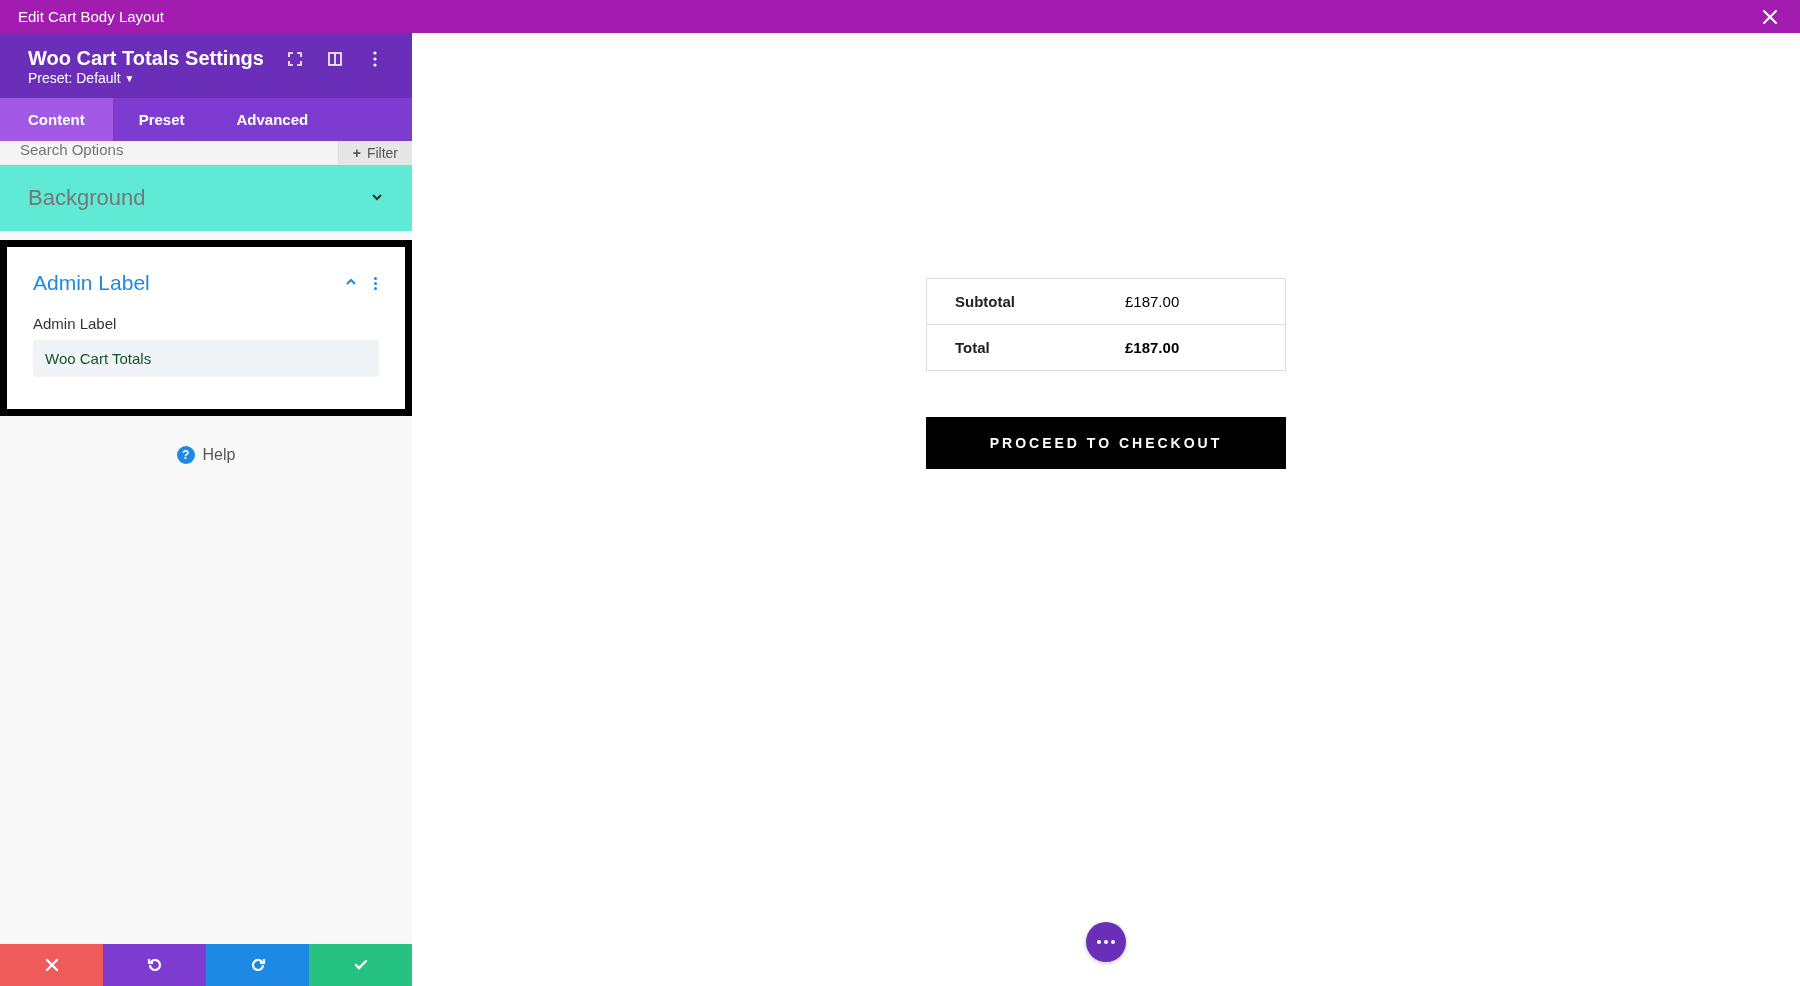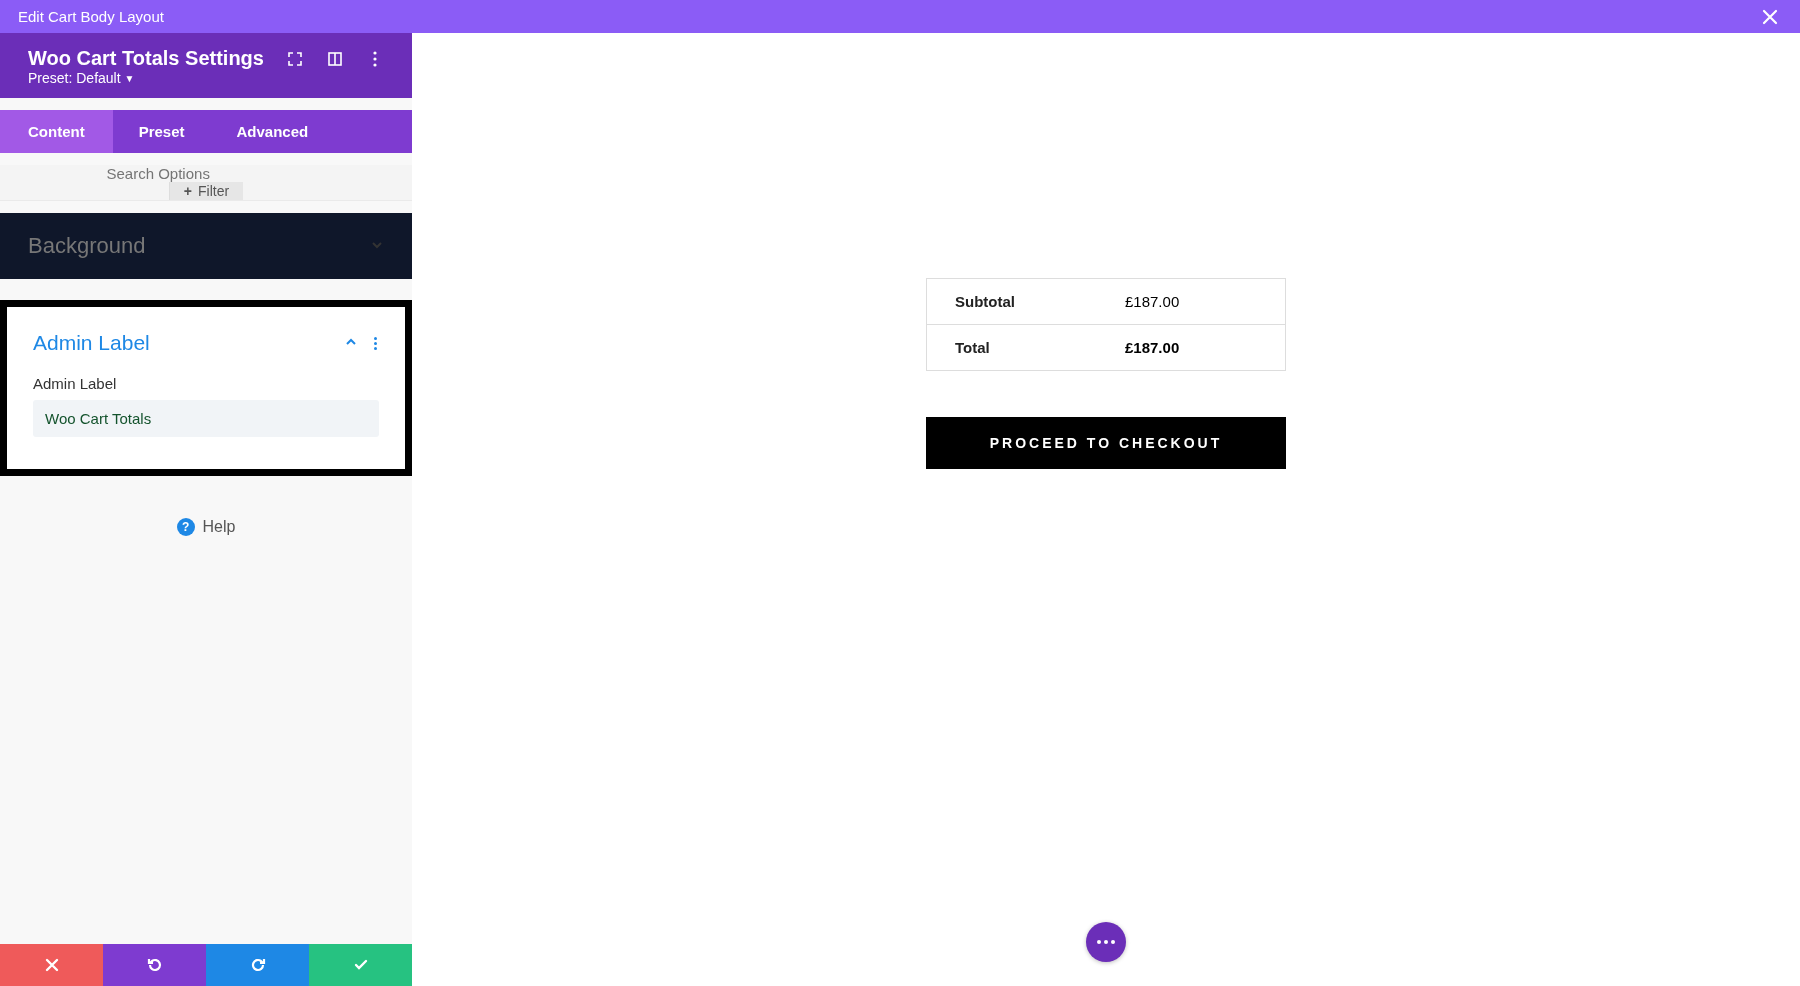--- a/index.html
+++ b/index.html
@@ -3,33 +3,33 @@
 <meta charset="utf-8">
 <style>
   * { box-sizing: border-box; margin: 0; padding: 0; }
   body {
     font-family: -apple-system, "Helvetica Neue", Arial, sans-serif;
     width: 1800px; height: 986px; overflow: hidden;
     background: #fff;
   }
   
   .topbar {
-    height: 33px; background: #8b5cf6;
+    height: 33px; background: #a21caf;
     display: flex; align-items: center; padding: 0 18px;
     color: #fff; font-size: 15px; font-weight: 500;
   }
   .topbar .close-x {
     margin-left: auto; cursor: pointer; font-size: 20px;
     width: 24px; height: 24px; display:flex;align-items:center;justify-content:center;
   }
 
   
   .sidebar {
     position: absolute; left: 0; top: 33px; width: 412px; bottom: 0;
-    background: #f8f8f8; display: flex; flex-direction: column; gap: 12px;
+    background: #f8f8f8; display: flex; flex-direction: column;
   }
   .panel-head {
     background: #6b2eb8; color:#fff; padding: 14px 28px 12px 28px;
   }
   .panel-head-row {
     display:flex; align-items:center;
   }
   .panel-title { font-size: 20px; font-weight: 600; flex:1;}
   .panel-head-icons { display:flex; gap:22px; margin-left:8px;}
   .panel-head-icons .ic { width:18px;height:18px;display:flex;align-items:center;justify-content:center;cursor:pointer;}
@@ -38,36 +38,35 @@
 
   .tabs {
     display:flex; background:#7e3bd0; color:#fff; font-size:15px;
   }
   .tab { padding: 13px 28px; cursor:pointer; font-weight:700;}
   .tab.active { background:#a259e6;}
   .tab.design{padding-left:26px;padding-right:26px;}
   .tab.adv{padding-left:26px;}
 
   .search-row {
-    display:flex; align-items:center; background:#f4f4f4; height:36px;
+    display:flex; align-items:flex-start; background:#f4f4f4; height:24px;
     border-bottom:1px solid #eaeaea;
-    flex-direction:column;
   }
   .search-input {
     flex:1; border:none; background:transparent; padding:0 20px;
     font-size:15px; color:#888; outline:none;
   }
   .filter-btn {
     background:#e6e6e6; height:100%; padding:0 14px; display:flex;
     align-items:center; gap:6px; font-size:14px; color:#555; cursor:pointer;
     border-left:1px solid #ddd;
   }
 
   .section-row {
-    background:#0f172a; padding: 20px 28px; display:flex; align-items:center;
+    background:#5eead4; padding: 20px 28px; display:flex; align-items:center;
     cursor:pointer;
   }
   .section-row .sec-title{ font-size:22px; color:#777; flex:1;}
   .chev { color:#444;font-size:14px;}
 
   .highlight-box {
     border:7px solid #000000; background:#fff;
     padding: 24px 26px 32px 26px; margin-top: 9px;
   }
   .admin-header {

